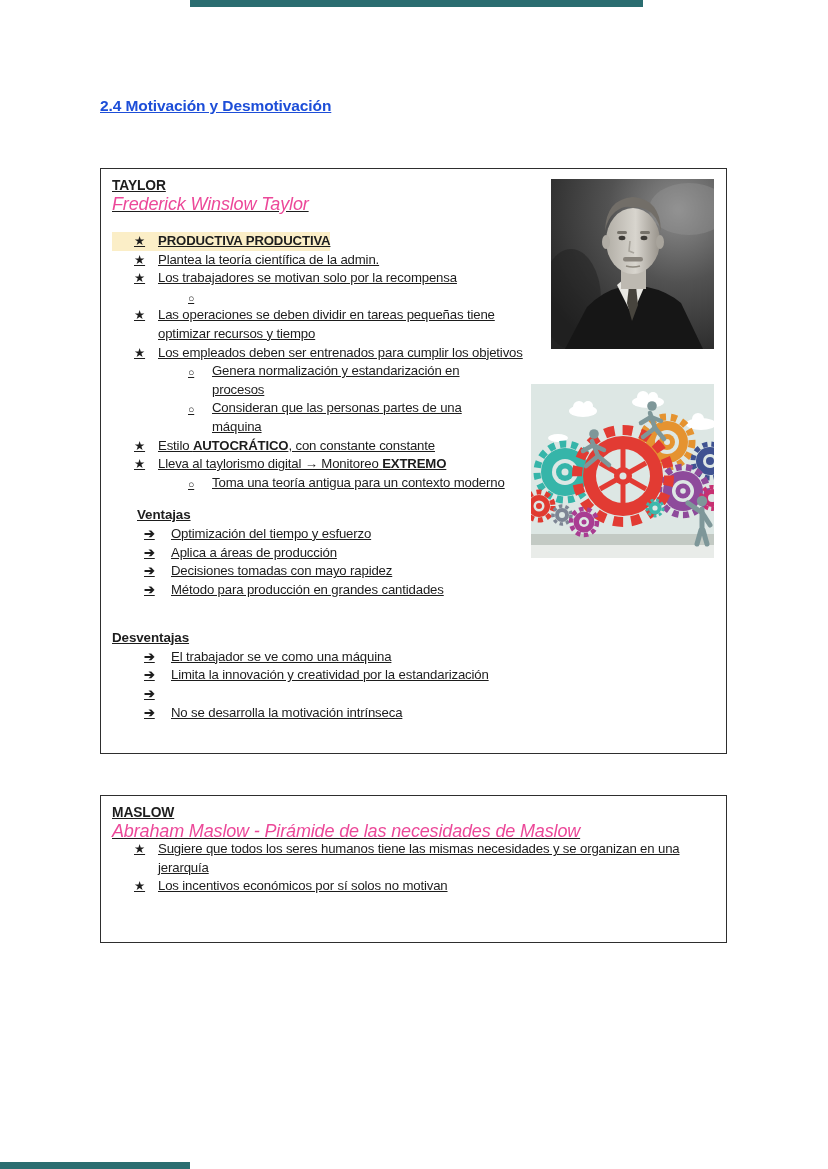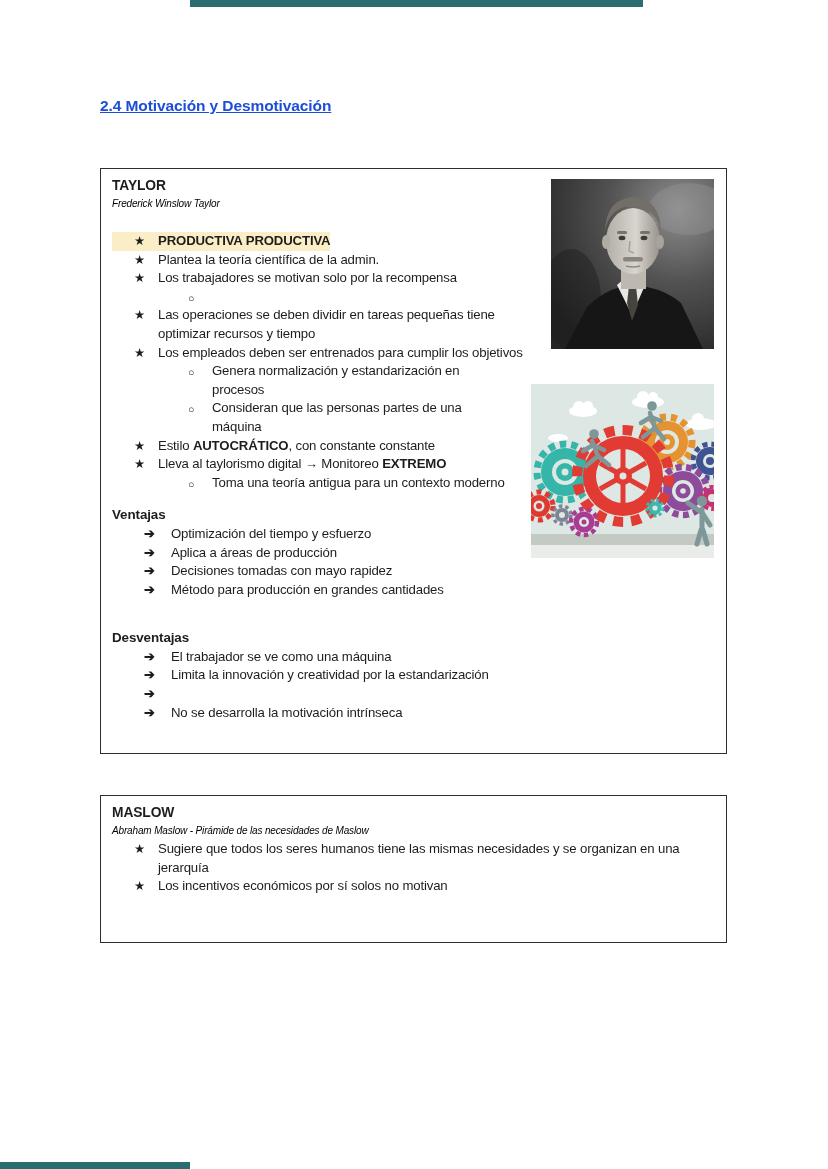--- a/index.html
+++ b/index.html
@@ -19,42 +19,43 @@
   .doc-title {
     position:absolute; left:100px; top:97px;
     font-size:15.5px; font-weight:bold; text-decoration:underline;
     letter-spacing:-0.1px; color:#1d4ed8;
   }
 
   .box {
     position:absolute; left:100px; width:627px;
     border:1.6px solid #2e2e2e; background:#fff;
     padding:8px 11px;
+    text-decoration:underline;
   }
   .taylor-box { top:168px; height:586px; }
   .maslow-box { top:795px; height:148px; }
 
   .box-heading { font-size:13.8px; font-weight:bold; line-height:18px; letter-spacing:-0.1px; }
-  .box-subtitle { font-size:10px; font-style:italic; line-height:18px; color:#000000; letter-spacing:-0.15px; }
+  .box-subtitle { font-size:18px; font-style:italic; line-height:18px; color:#ec4899; letter-spacing:-0.15px; }
 
   .list { display:block; }
   .main-list { width:435px; margin-top:19px; }
   .li { display:flex; font-size:13.2px; line-height:18.6px; letter-spacing:-0.15px; }
   .li .marker { flex:0 0 24px; }
   .li.level1 { padding-left:22px; }
   .li.level2 { padding-left:76px; }
   .li.level2 .li-text { max-width:300px; }
   .m-star { font-size:12.5px; }
   .m-circle { font-size:10.5px; transform:translateY(1px); }
   .m-arrow { font-weight:bold; font-size:13px; }
   .li.hl { width:fit-content; background:#fbeec7; }
   .b { font-weight:bold; }
 
   .sub-heading { font-size:13.4px; font-weight:bold; line-height:18.6px; letter-spacing:-0.1px; }
-  .ventajas-heading { margin-top:14px; }
+  .ventajas-heading { margin-top:14px;margin-left:25px; }
   .desventajas-heading { margin-top:30px; }
   .arrow-list .li { padding-left:32px; }
   .arrow-list .li .marker { flex:0 0 27px; }
 
   .maslow-list .li-text { max-width:550px; }
 
   .photo-wrap { position:absolute; left:450px; top:10px; width:163px; height:170px; }
   .gears-wrap { position:absolute; left:430px; top:215px; width:183px; height:174px; }
   .photo-wrap svg, .gears-wrap svg { display:block; width:100%; height:100%; }
 </style>

